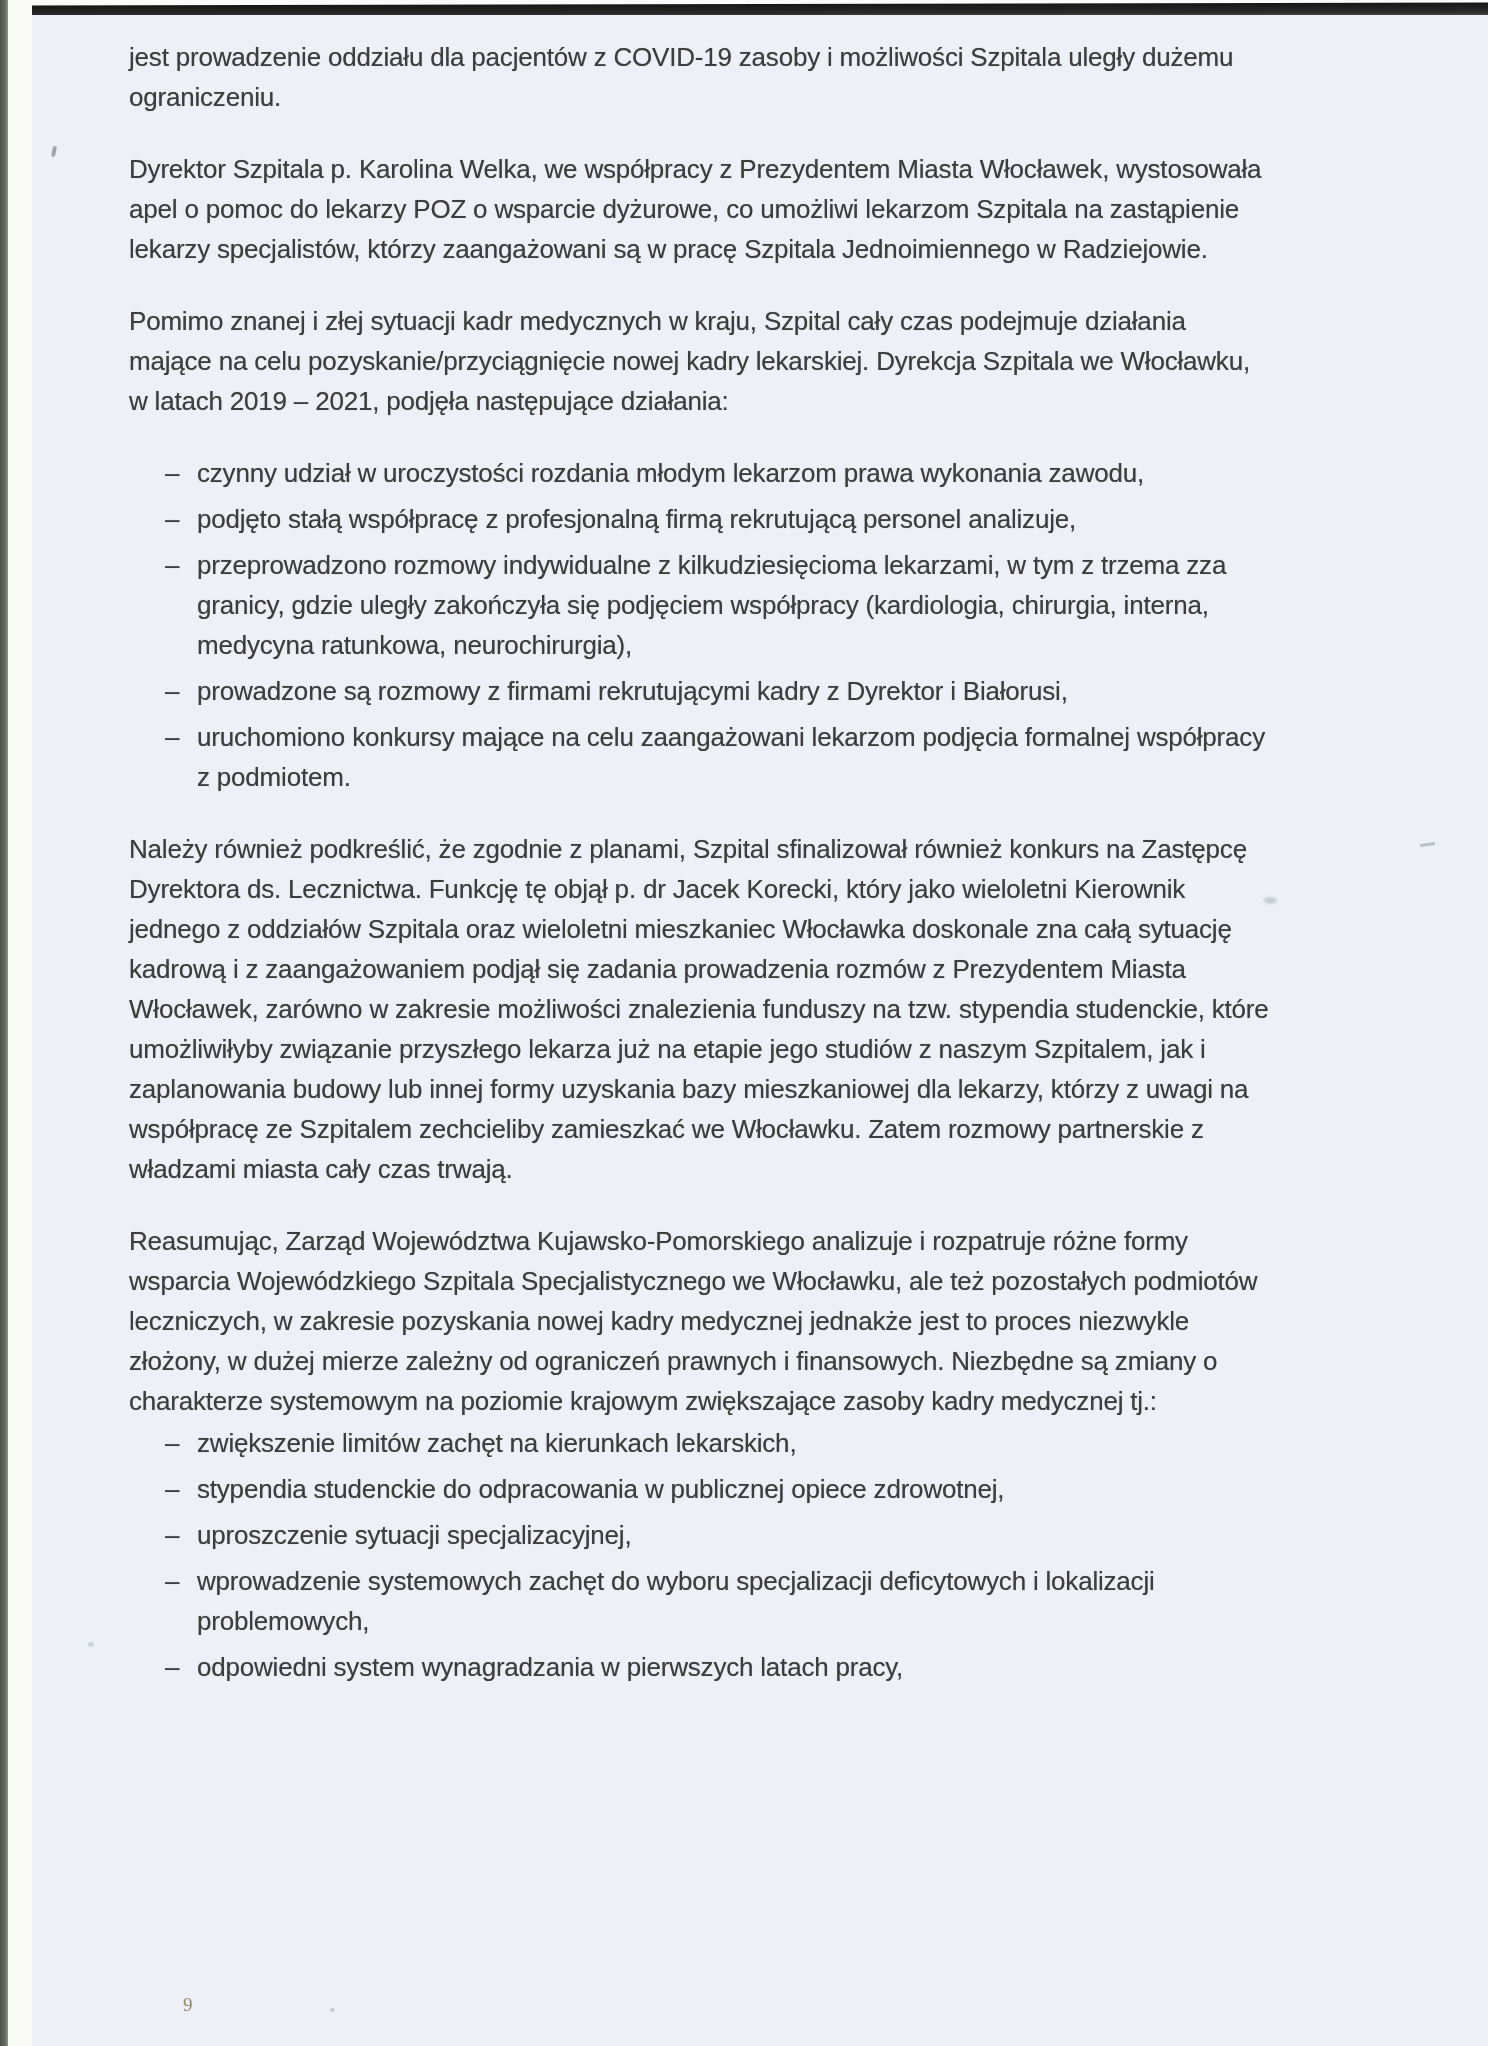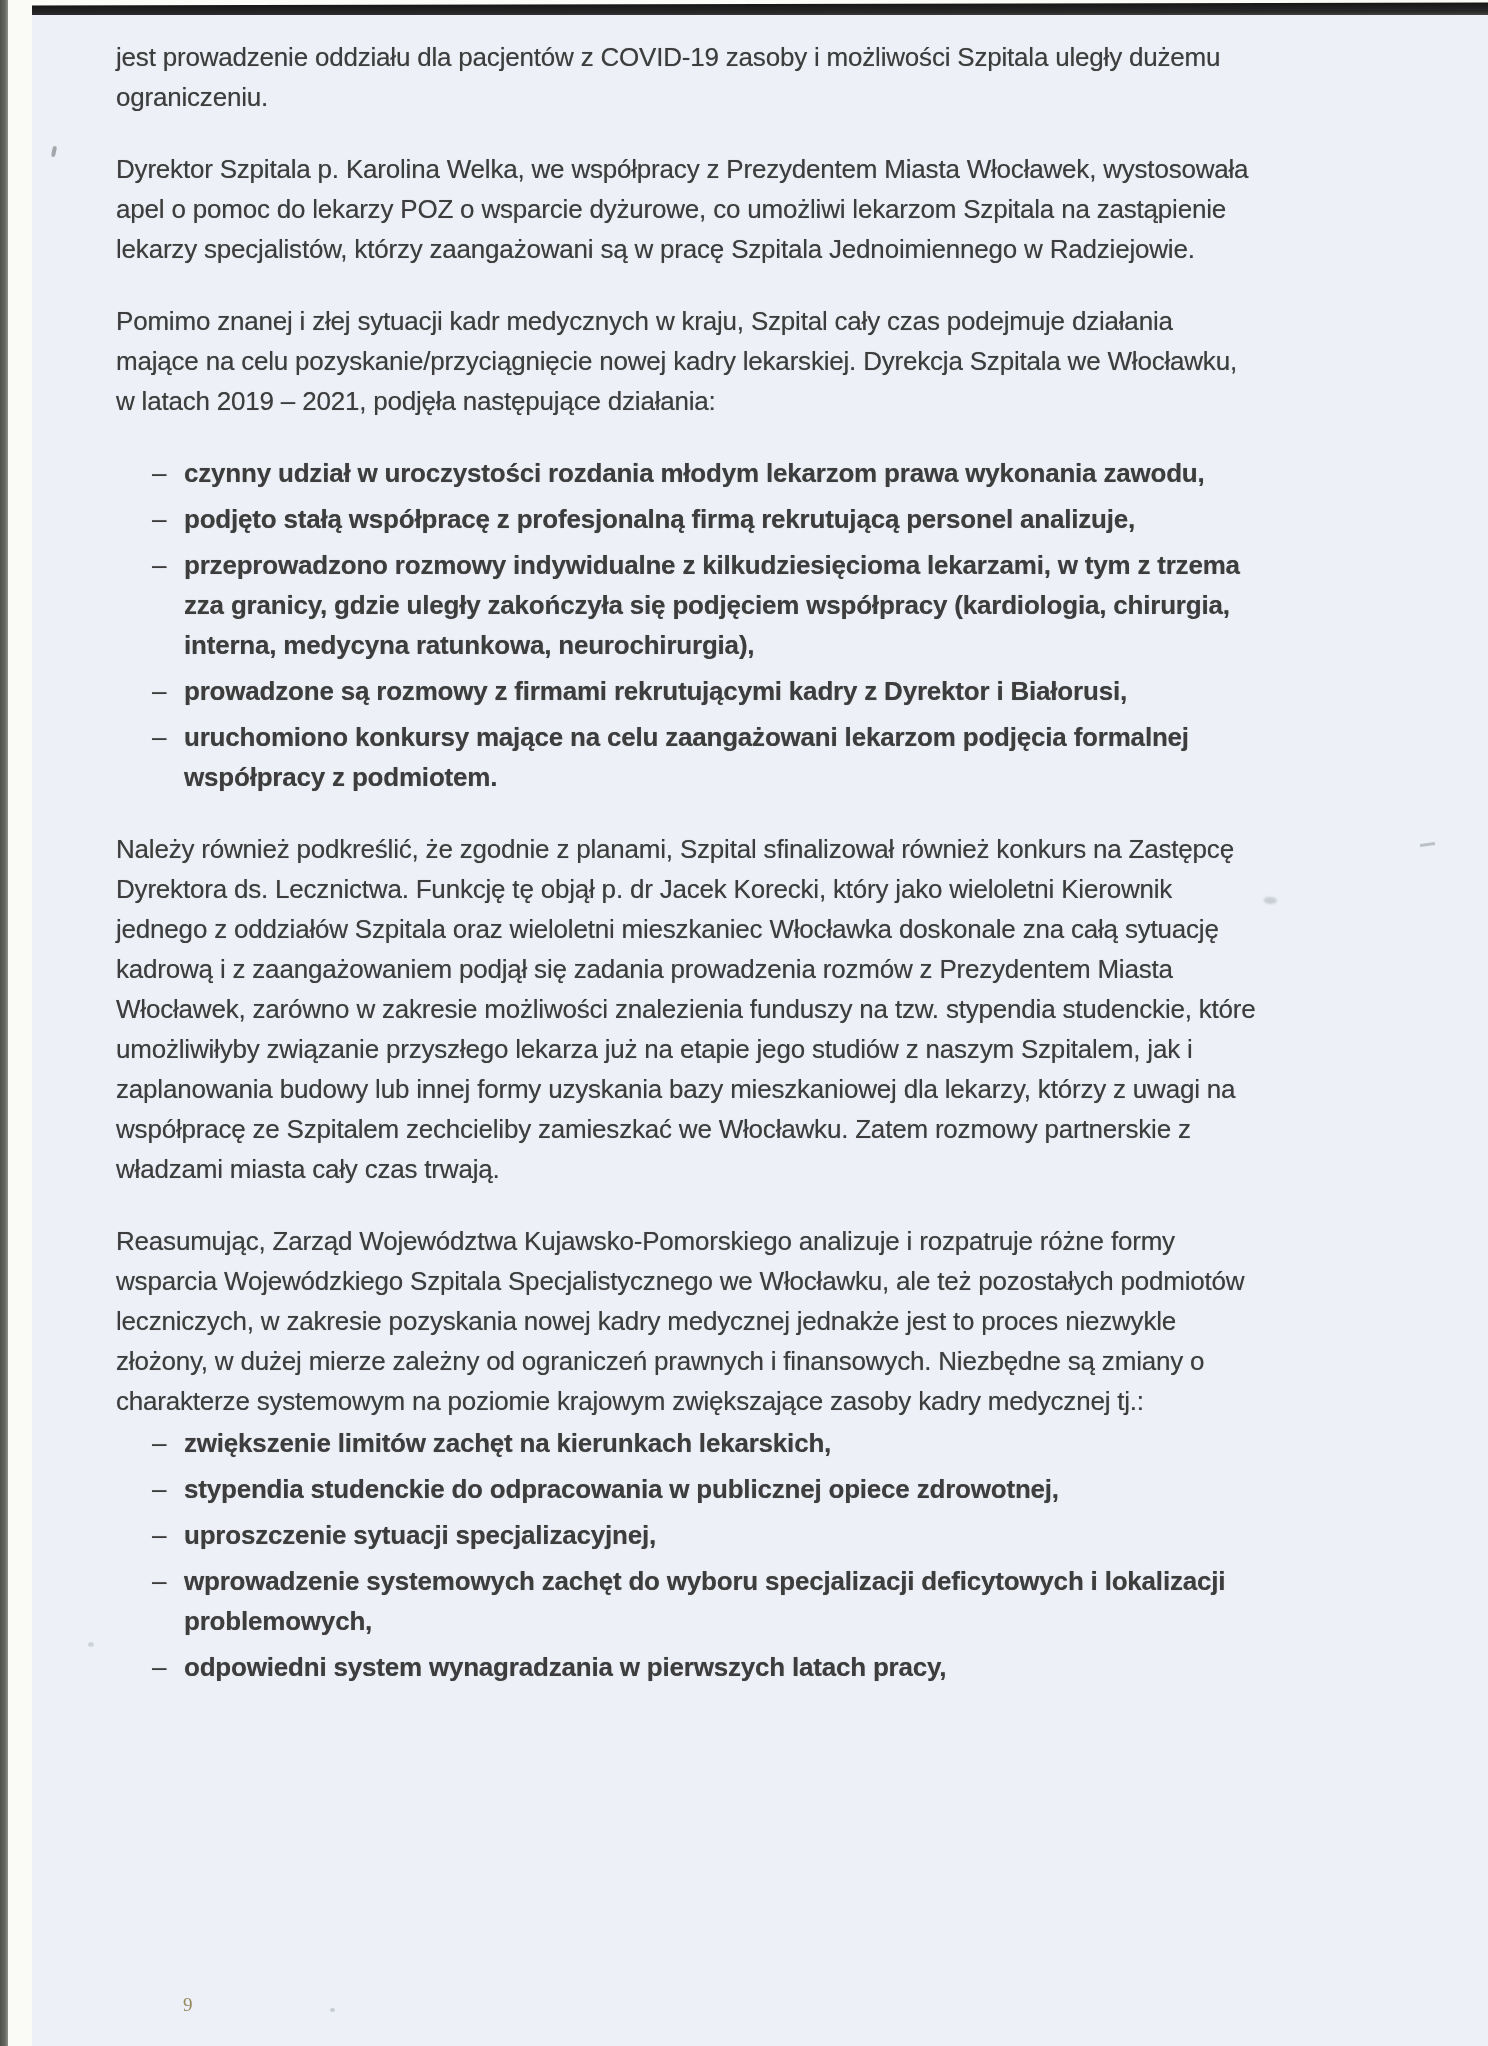--- a/index.html
+++ b/index.html
@@ -41,21 +41,21 @@
     width: 24px; height: 2046px;
     background: #fafaf7;
   }
   .page {
     position: absolute;
     top: 15px; left: 32px; right: 0; bottom: 0;
     background: #edf1f7;
   }
   .content {
     position: absolute;
-    left: 84px;   
+    left: 97px;   
     top: 22px;
     width: 1140px;
     font-size: 26px;
     line-height: 40px;
     letter-spacing: -0.2px;
     color: #3d3d3d;
     text-shadow: 0 0 0.7px rgba(60,60,60,0.55);
   }
   .para {
     margin: 0 0 32px 0;
@@ -70,21 +70,20 @@
     display: flex;
     align-items: flex-start;
     margin: 0 0 6px 0;
   }
   .marker {
     flex: 0 0 32px;
     margin-left: 36px;
   }
   .li-text {
     flex: 1 1 auto;
-    font-weight: bold;
   }
   
   .speck {
     position: absolute;
     pointer-events: none;
   }
   .speck-tick {
     left: 52px; top: 146px;
     width: 4px; height: 11px;
     background: #8a8d90;

